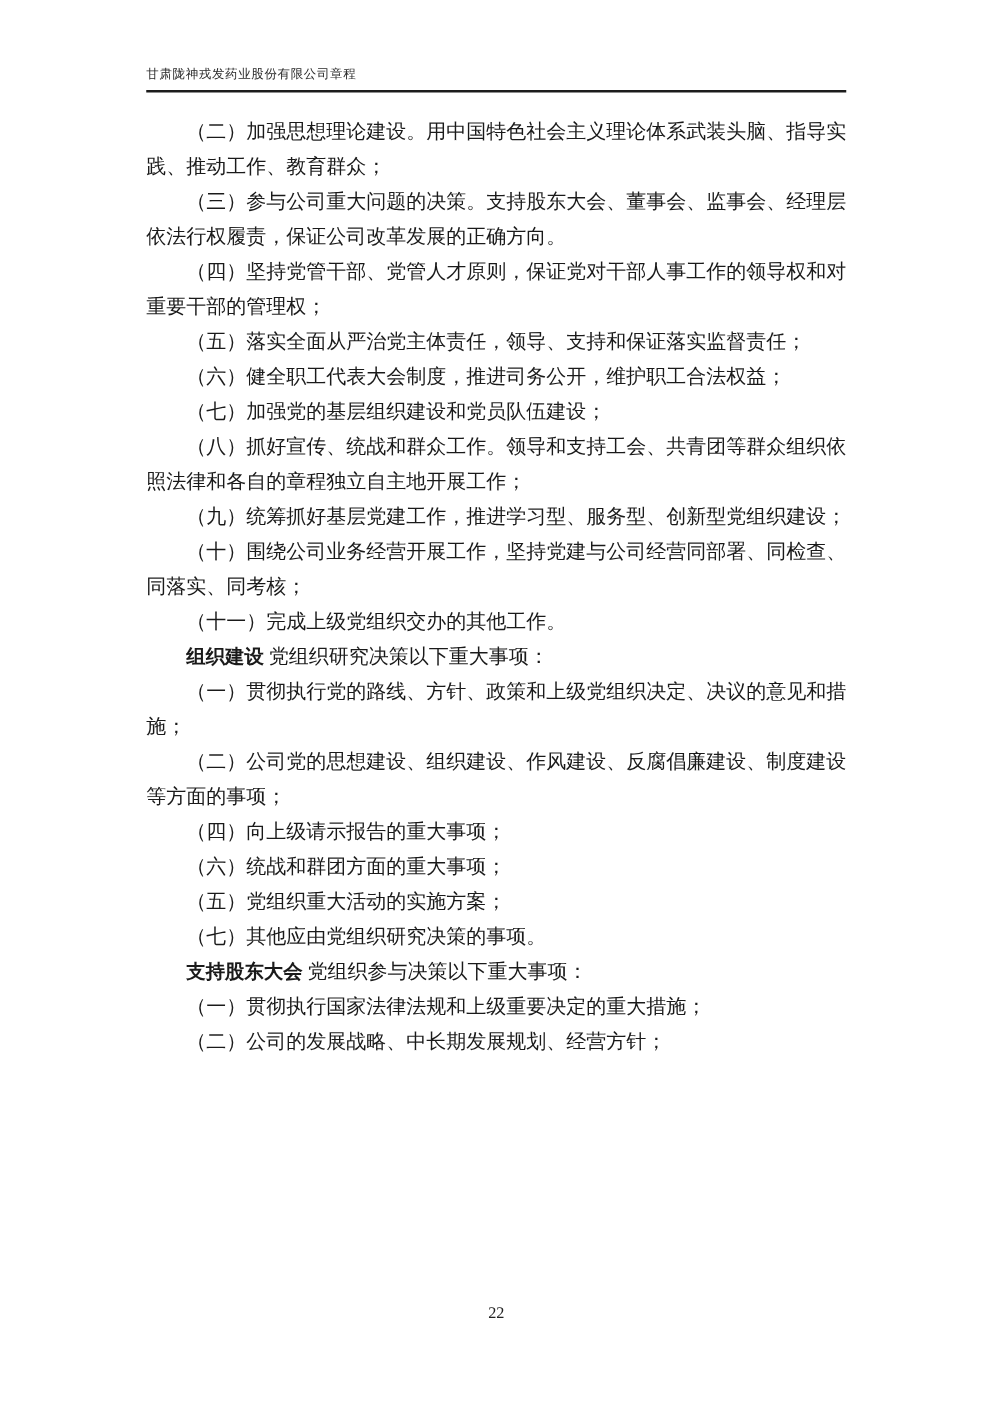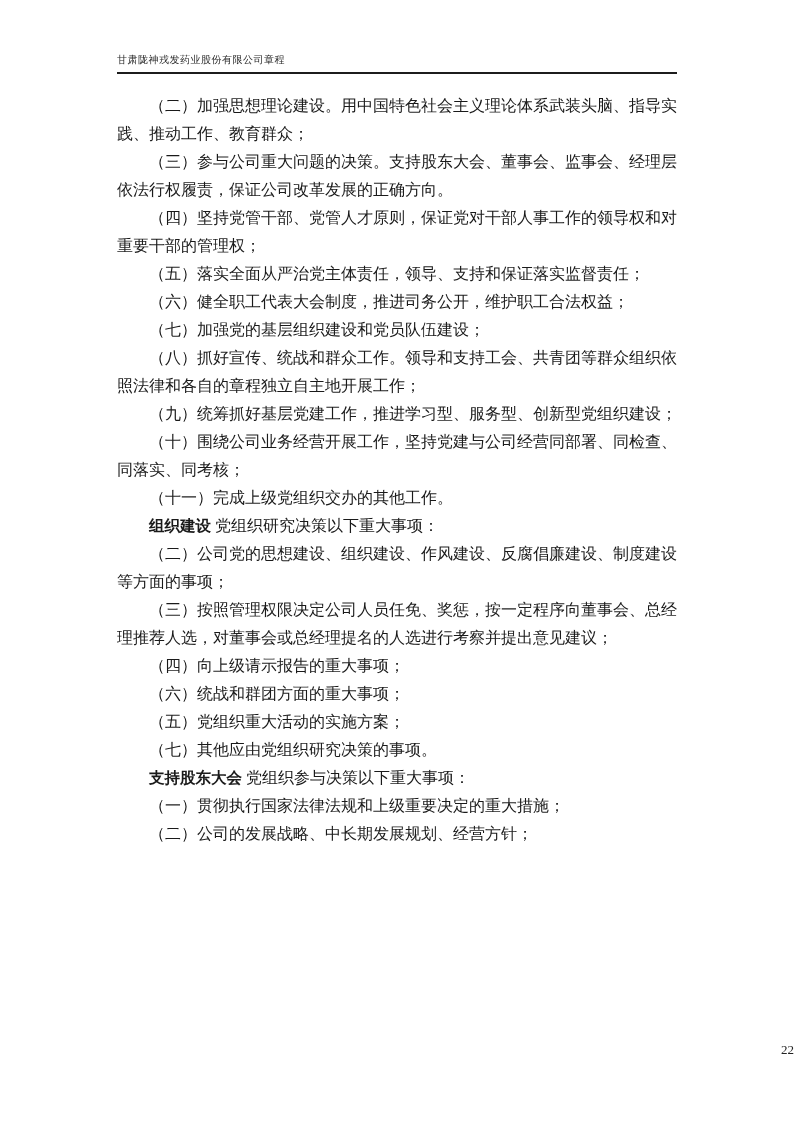--- a/index.html
+++ b/index.html
@@ -45,21 +45,21 @@
   .term {
     font-weight: bold;
     font-family: "Liberation Sans", "DejaVu Sans", sans-serif;
     font-size: 15.5px;
   }
   .footer {
     position: absolute;
     left: 0;
     top: 1042px;
     width: 100%;
-    text-align: right;
+    text-align: center;
     font-size: 13px;
     color: #222222;
   }
 </style>
 </head>
 <body>
 
 <div class="page">
 
   <div class="header">
@@ -71,22 +71,22 @@
     <p class="para">（三）参与公司重大问题的决策。支持股东大会、董事会、监事会、经理层依法行权履责，保证公司改革发展的正确方向。</p>
     <p class="para">（四）坚持党管干部、党管人才原则，保证党对干部人事工作的领导权和对重要干部的管理权；</p>
     <p class="para">（五）落实全面从严治党主体责任，领导、支持和保证落实监督责任；</p>
     <p class="para">（六）健全职工代表大会制度，推进司务公开，维护职工合法权益；</p>
     <p class="para">（七）加强党的基层组织建设和党员队伍建设；</p>
     <p class="para">（八）抓好宣传、统战和群众工作。领导和支持工会、共青团等群众组织依照法律和各自的章程独立自主地开展工作；</p>
     <p class="para">（九）统筹抓好基层党建工作，推进学习型、服务型、创新型党组织建设；</p>
     <p class="para">（十）围绕公司业务经营开展工作，坚持党建与公司经营同部署、同检查、同落实、同考核；</p>
     <p class="para">（十一）完成上级党组织交办的其他工作。</p>
     <p class="para"><b class="term">组织建设</b><span> 党组织研究决策以下重大事项：</span></p>
+    <p class="para">（一）贯彻执行党的路线、方针、政策和上级党组织决定、决议的意见和措施；</p>
     <p class="para">（二）公司党的思想建设、组织建设、作风建设、反腐倡廉建设、制度建设等方面的事项；</p>
-    <p class="para">（三）按照管理权限决定公司人员任免、奖惩，按一定程序向董事会、总经理推荐人选，对董事会或总经理提名的人选进行考察并提出意见建议；</p>
     <p class="para">（四）向上级请示报告的重大事项；</p>
     <p class="para">（六）统战和群团方面的重大事项；</p>
     <p class="para">（五）党组织重大活动的实施方案；</p>
     <p class="para">（七）其他应由党组织研究决策的事项。</p>
     <p class="para"><b class="term">支持股东大会</b><span> 党组织参与决策以下重大事项：</span></p>
     <p class="para">（一）贯彻执行国家法律法规和上级重要决定的重大措施；</p>
     <p class="para">（二）公司的发展战略、中长期发展规划、经营方针；</p>
   </div>
 
   <div class="footer">

